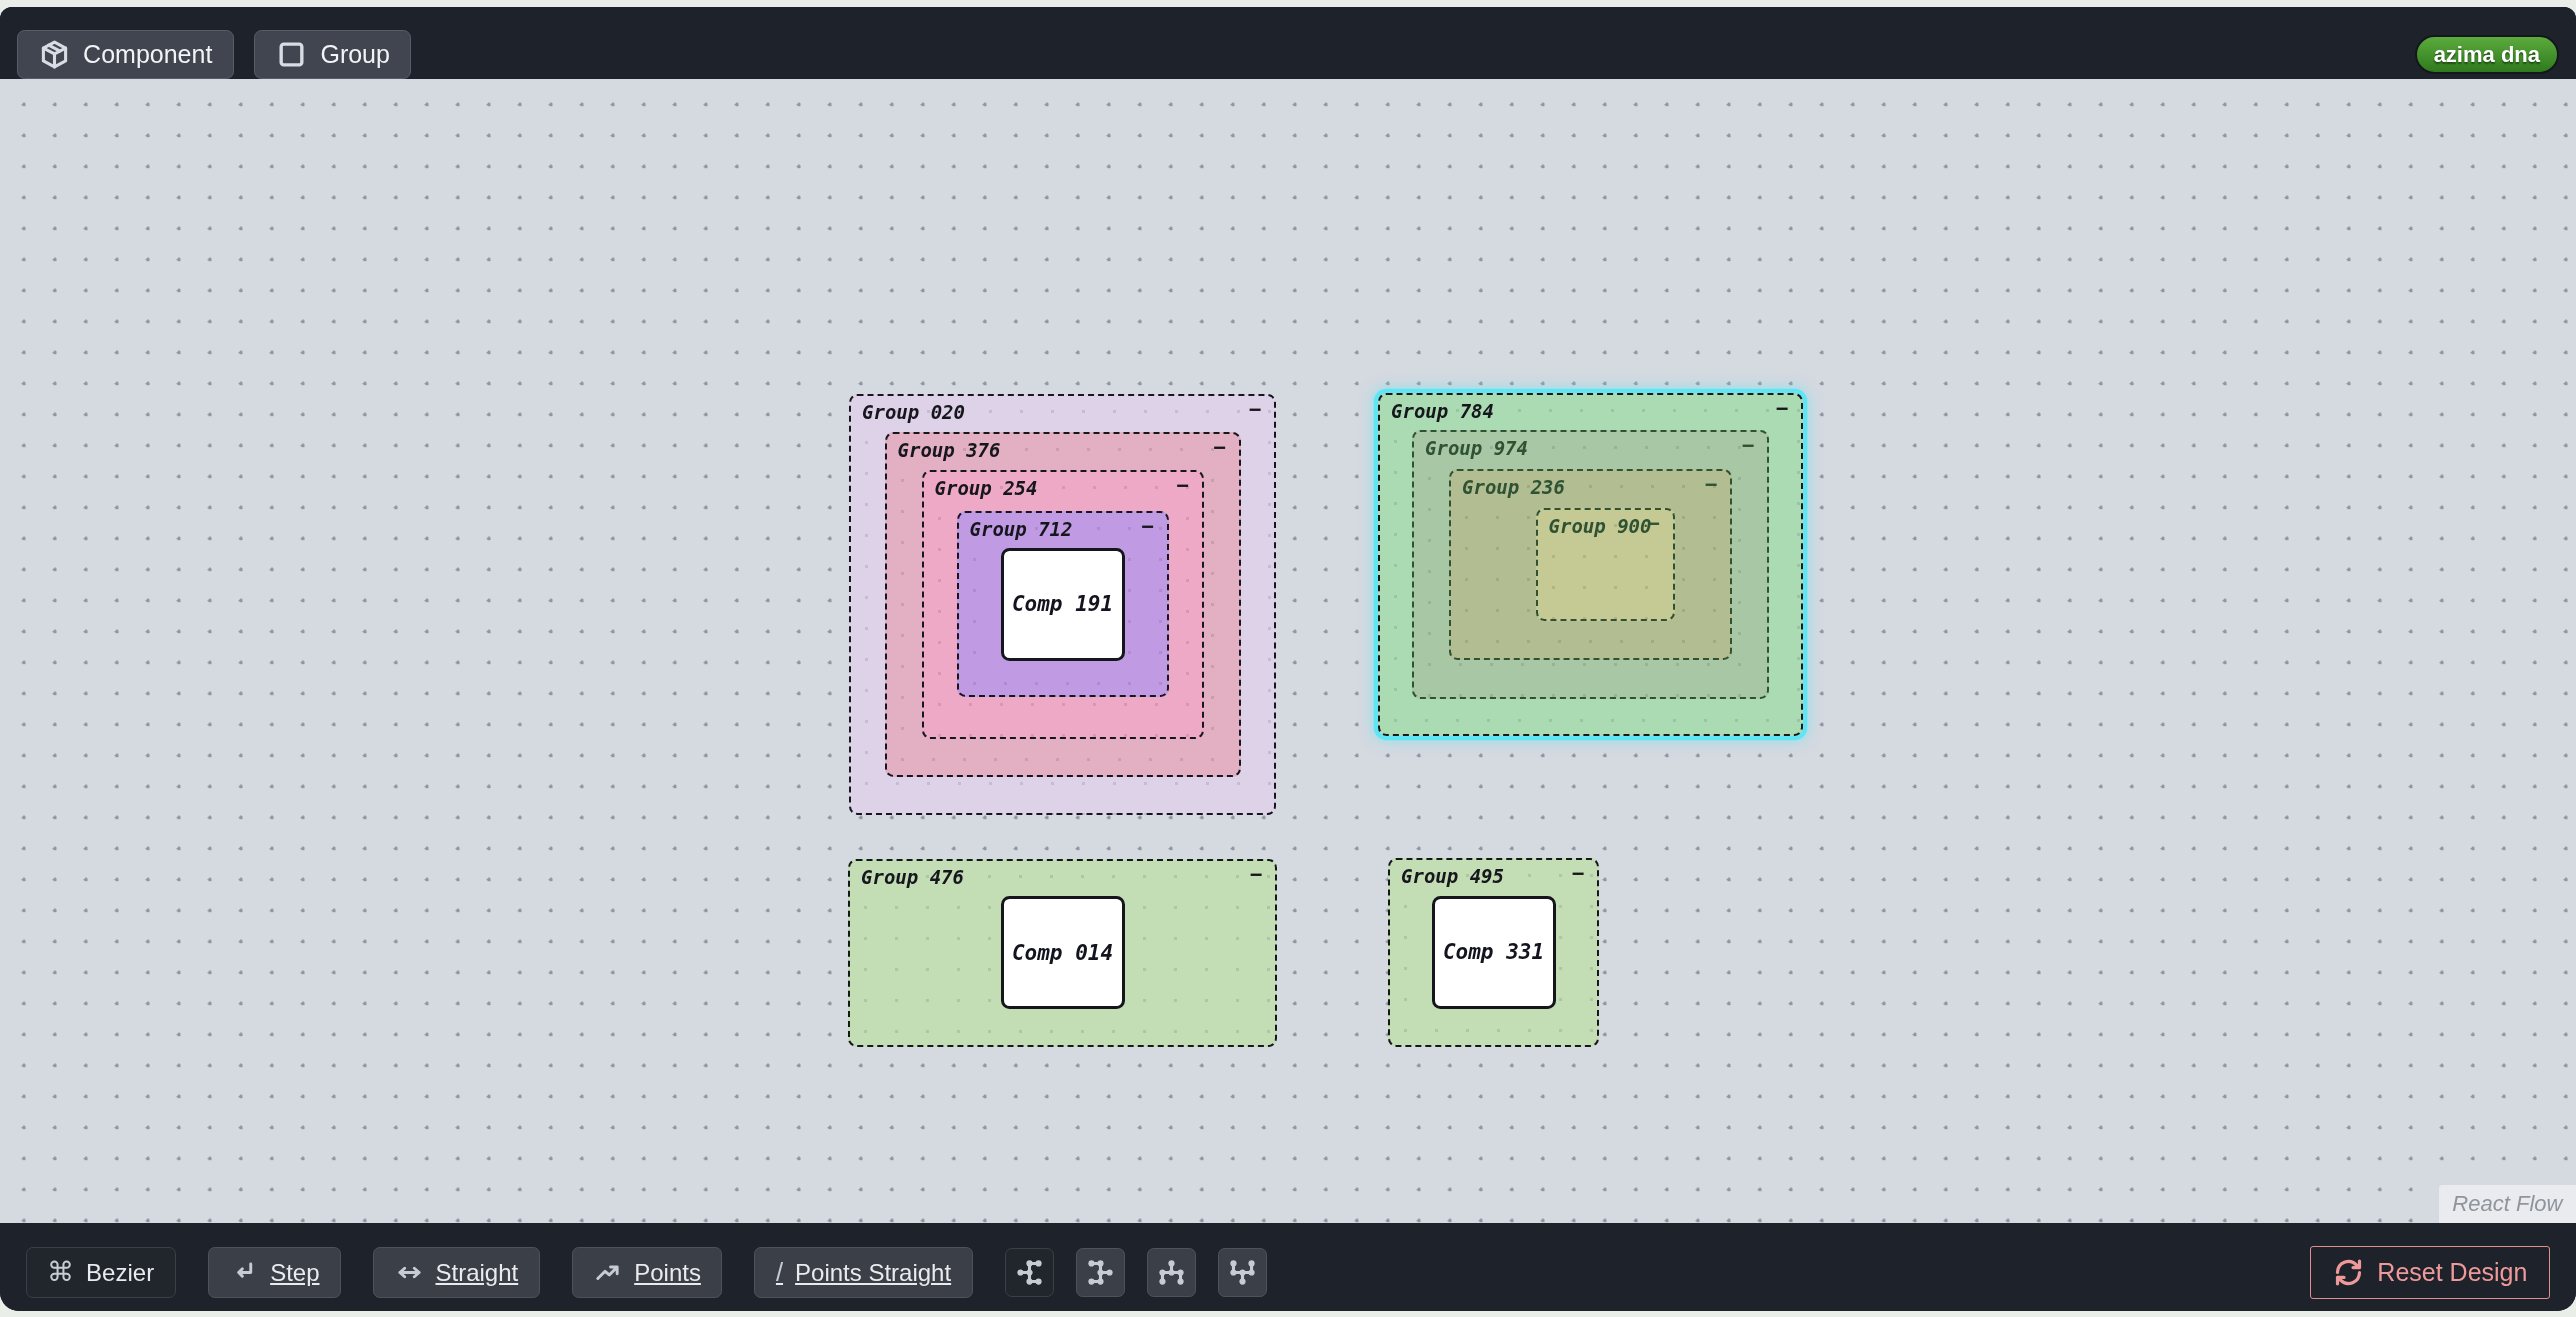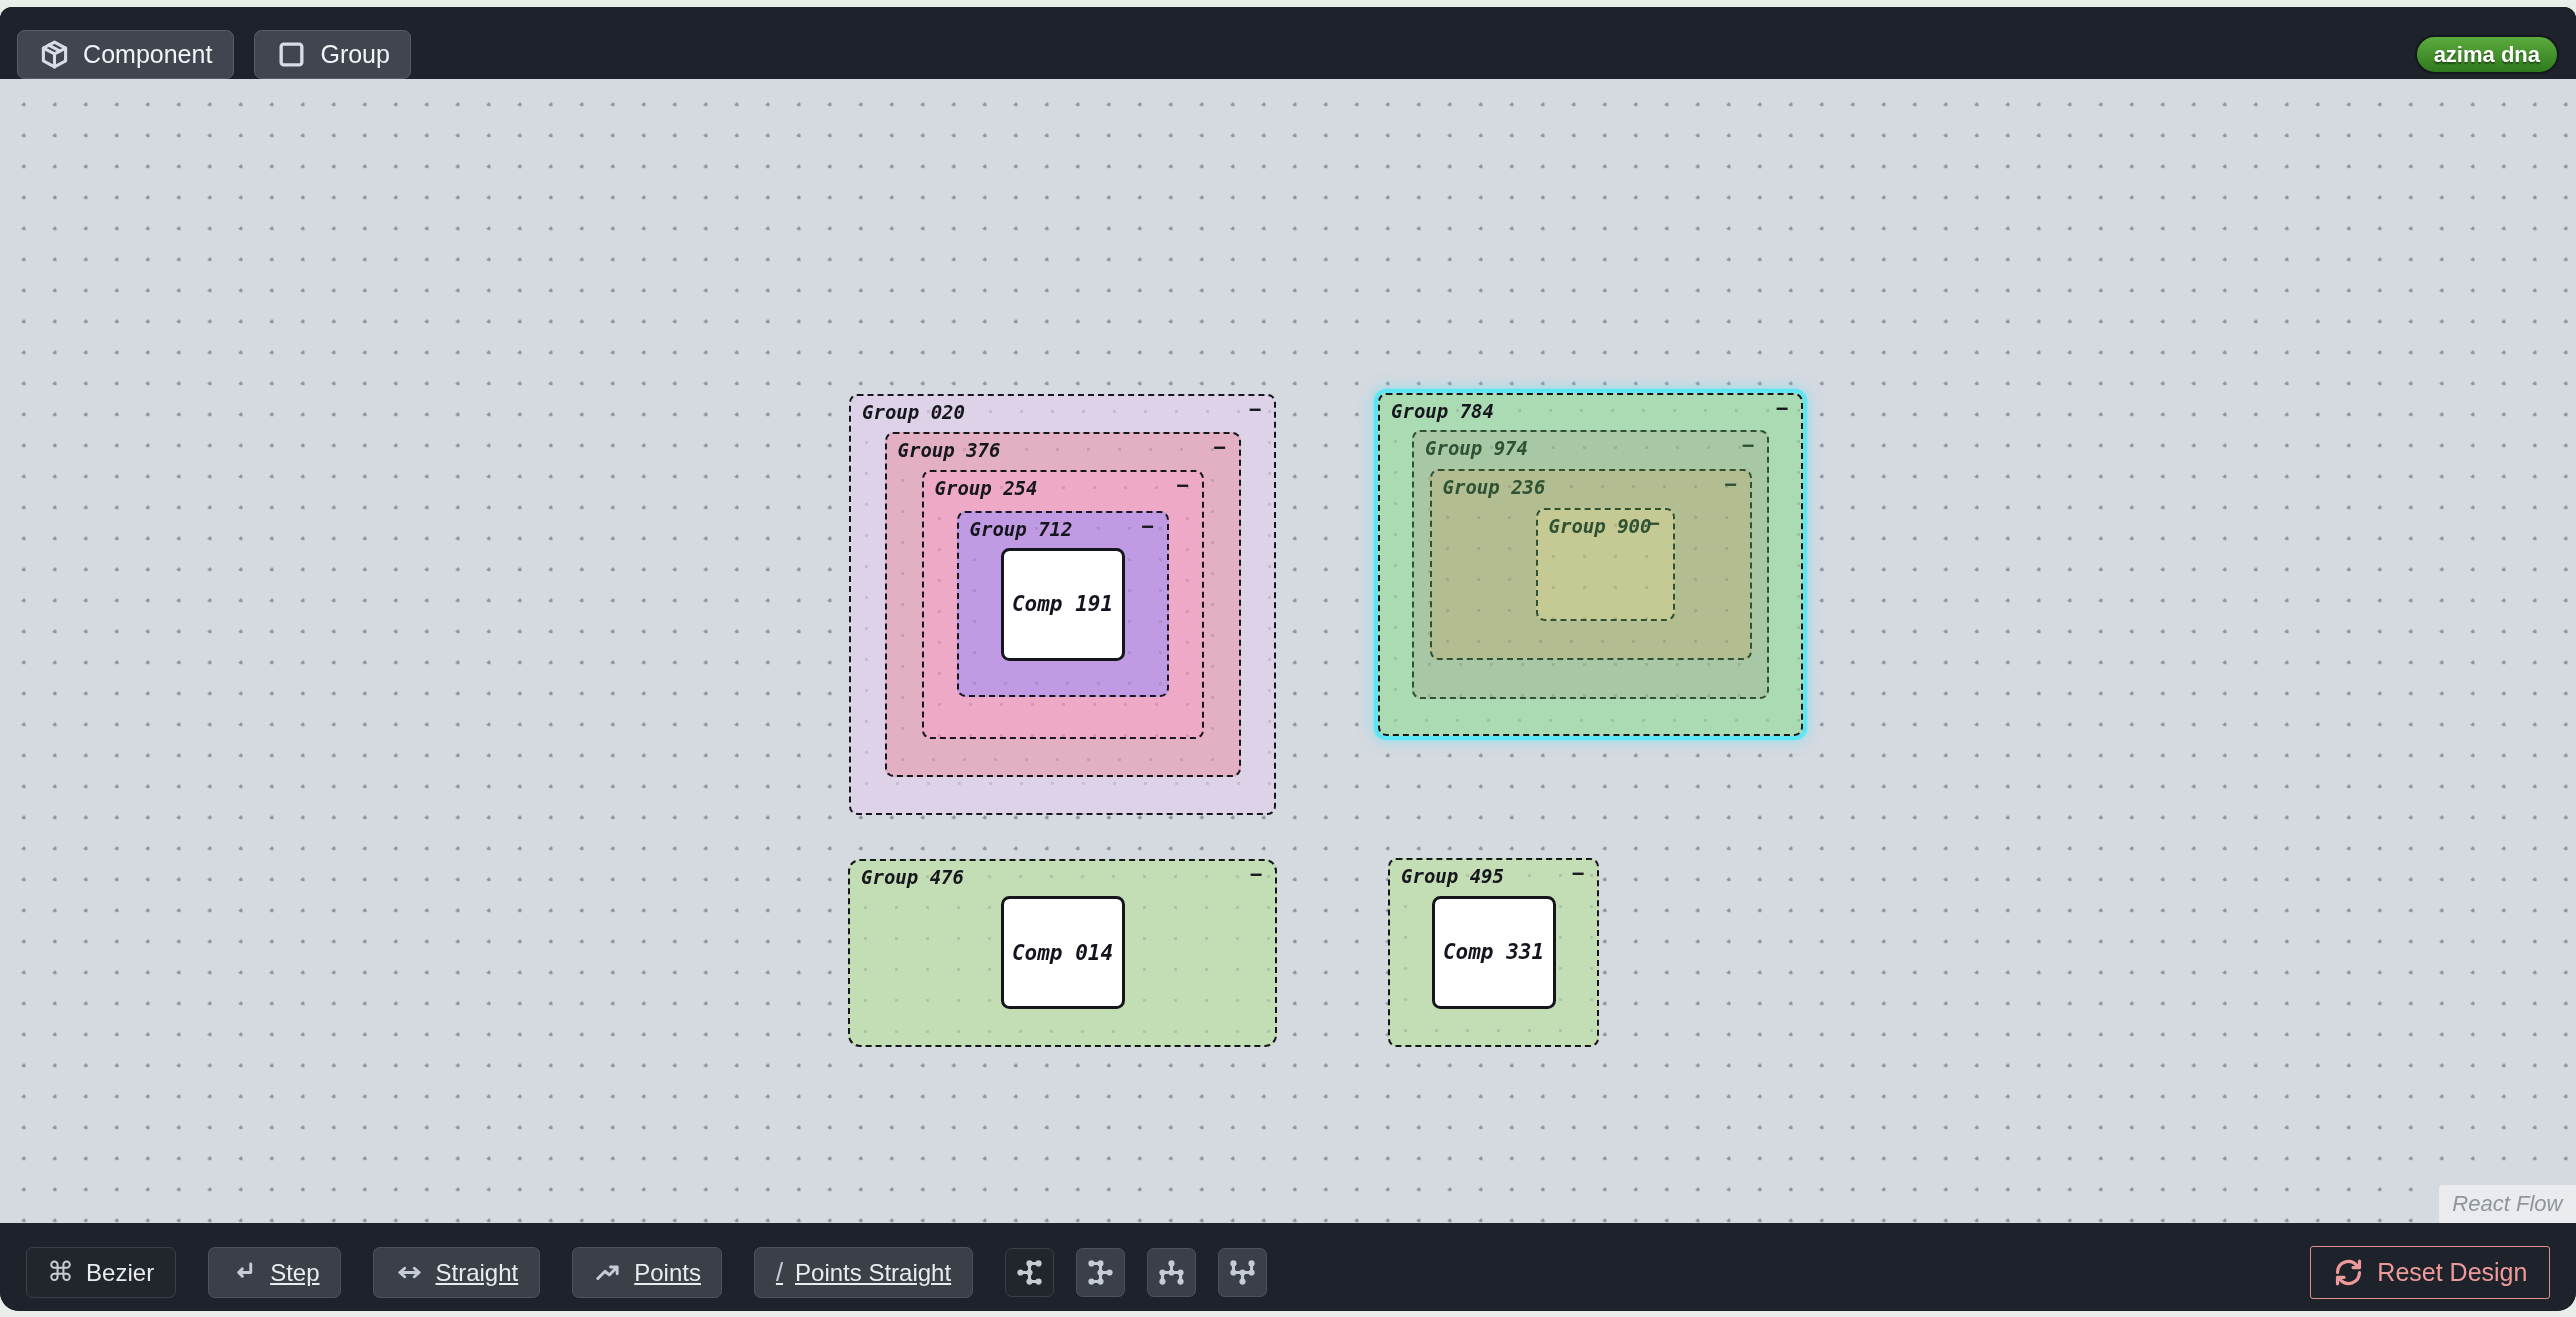--- a/index.html
+++ b/index.html
@@ -49,24 +49,24 @@
 
   
   .g020 { position:absolute; left:849px;  top:315px; width:427px; height:421px; background-color:#ded2e9; }
   .g376 { width:356px; height:345px; background-color:#e2afc3; }
   .g254 { width:282px; height:269px; background-color:#eda9c5; }
   .g712 { width:212px; height:186px; background-color:#c09be4; }
 
   .g784 { position:absolute; left:1378px; top:314px; width:425px; height:343px; background-color:#abdbb3;
           box-shadow:0 0 0 4.3px #5fe6f5, 0 0 13.6px 4.3px rgba(95,230,245,.55); }
   .g974 { width:357px; height:269px; background-color:#a8c7a5; }
-  .g236 { width:322px; height:191px; background-color:#b2bd92;padding-left:29px; }
+  .g236 { width:283px; height:191px; background-color:#b2bd92;padding-left:29px; }
   .g900 { width:139px; height:113px; background-color:#c5c993; }
 
-  .g476 { position:absolute; left:848px;  top:780px; width:429px; height:188px; background-color:#c3ddb4;border-radius:12px; }
+  .g476 { position:absolute; left:848px;  top:780px; width:429px; height:188px; background-color:#c3ddb4; }
   .g495 { position:absolute; left:1388px; top:779px; width:211px; height:189px; background-color:#c3ddb4; }
 
   .attribution { position:absolute; right:0; bottom:0; padding:6px 13.6px;
                  background:#e9ebee; color:#8f959d; font-size:22px; border-top-left-radius:3.4px;text-align:right; }
 
   
   .footer { position:absolute; bottom:0; left:0; right:0; height:76px;
             display:flex; align-items:center; padding:0 25.6px; background:#1e222a; }
   .fbtn { display:flex; align-items:center; gap:12px; height:51px; padding:0 20.5px;
           background:#3a3f48; border:1.7px solid #4d535c; border-radius:6.8px;

